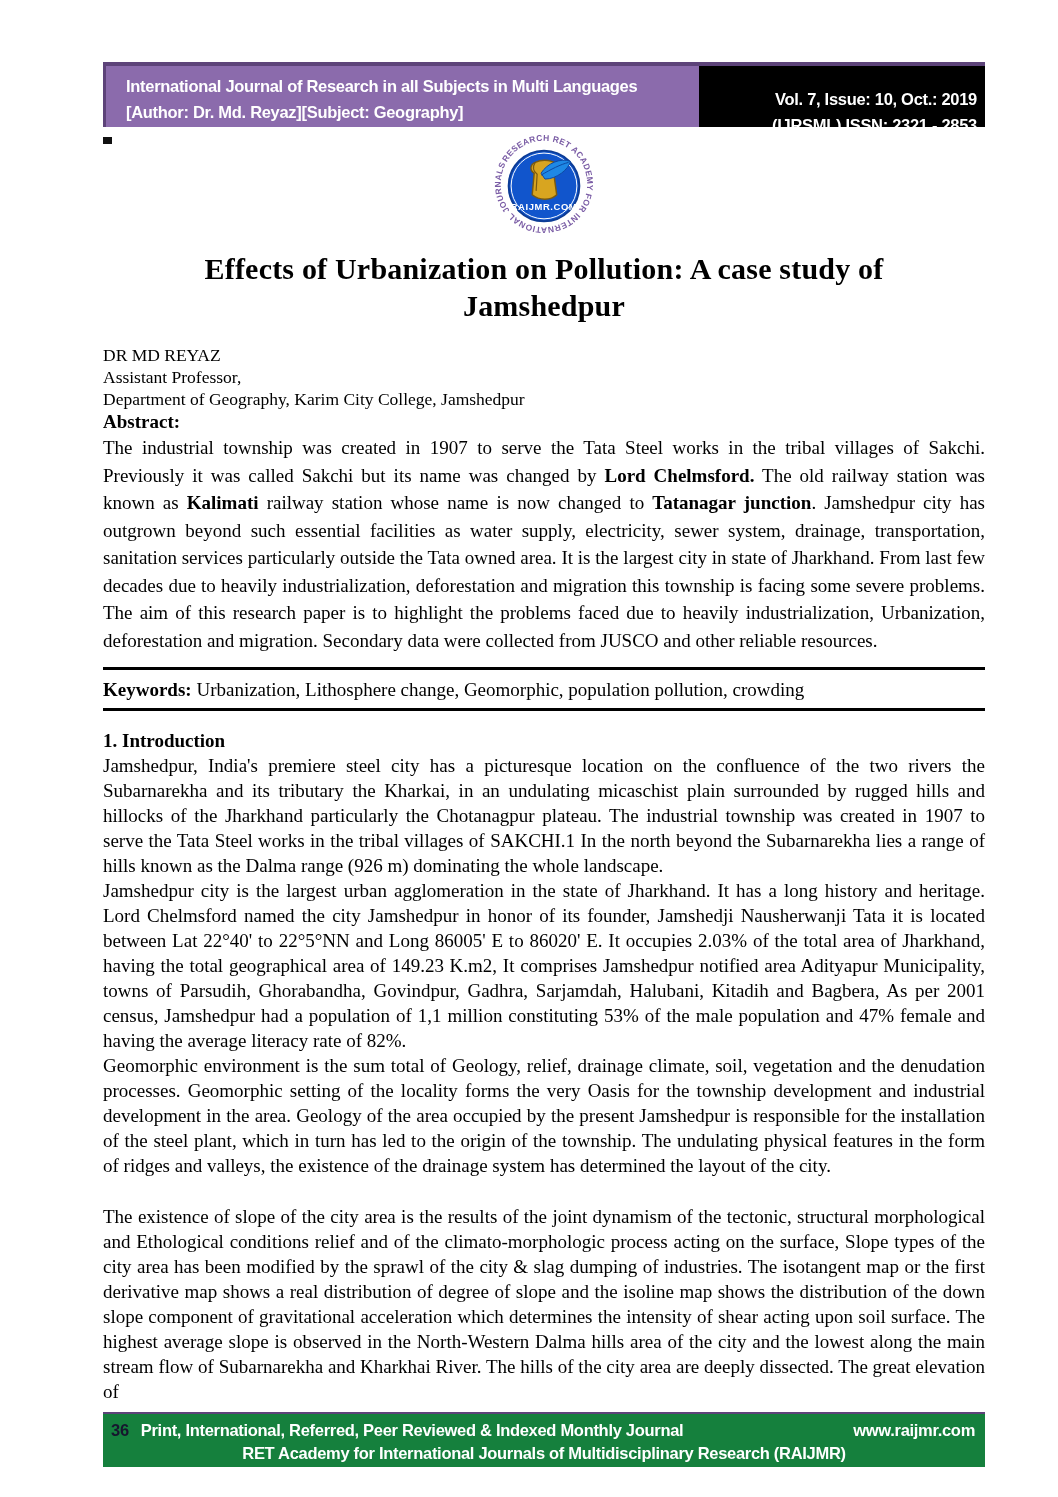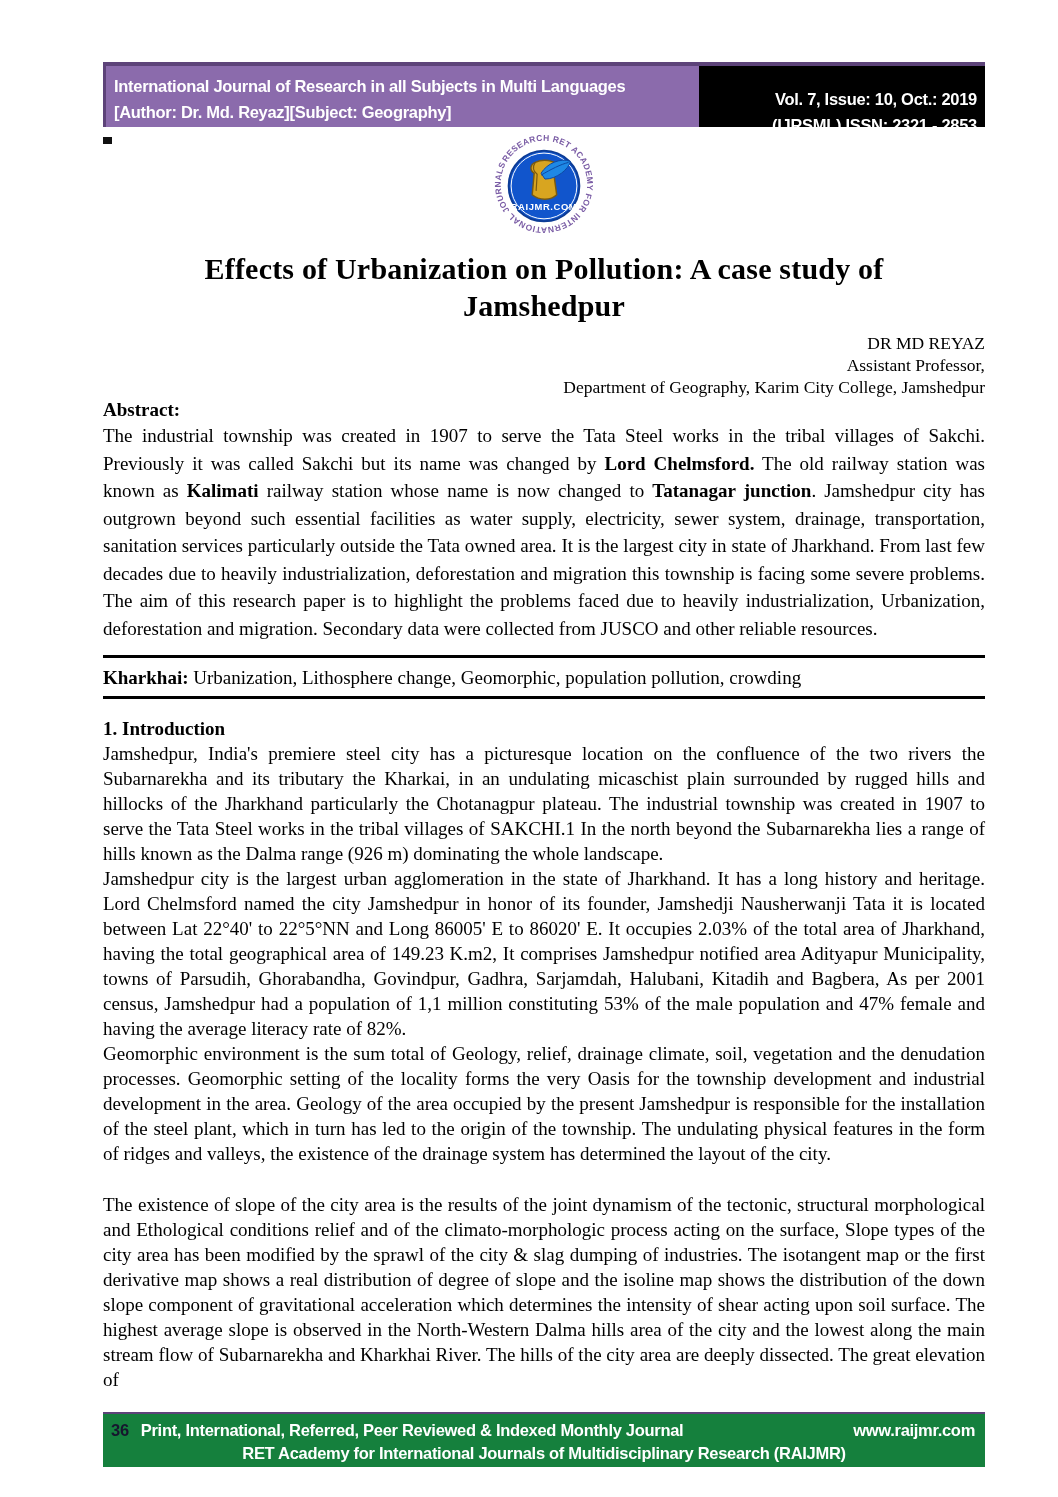--- a/index.html
+++ b/index.html
@@ -16,21 +16,21 @@
   
   .banner {
     display: flex; height: 65px;
     border-top: 4px solid #5d4379;
     border-left: 3px solid #5d4379;
     font-family: "Liberation Sans", sans-serif;
     font-weight: bold; color: #ffffff; font-size: 16.5px;
   }
   .banner-left {
     flex: 1; background: #8b6bac;
-    padding: 7px 0 0 8px; line-height: 26px;
+    padding: 7px 0 0 20px; line-height: 26px;
     letter-spacing: -0.3px;
   }
   .banner-right {
     width: 286px; background: #000000;
     text-align: right; padding: 20px 8px 0 0; line-height: 26px;
     letter-spacing: -0.3px;
   }
 
   .stray-mark {
     position: absolute; left: 103px; top: 137px;
@@ -44,21 +44,21 @@
                font-size: 8.6px; letter-spacing: 0.4px; fill: #7a5ca5; }
   .logo-center-text { font-family: "Liberation Sans", sans-serif; font-weight: bold;
                font-size: 9.6px; letter-spacing: 0.6px; fill: #ffffff; }
 
   
   .paper-title {
     margin-top: 12px; text-align: center;
     font-size: 30px; font-weight: bold; line-height: 37px;
     letter-spacing: 0.2px;
   }
-  .author-block { margin-top: 8px; text-align: right; font-size: 17.5px; line-height: 22px; }
+  .author-block { margin-top: 20px; text-align: left; font-size: 17.5px; line-height: 22px; }
 
   
   .abstract-heading { margin-top: 0; font-size: 19px; font-weight: bold; line-height: 24px; }
   .abstract-text { font-size: 19px; line-height: 27.5px; text-align: justify; }
 
   
   .rule { border: 0; border-top: 3px solid #000000; margin-top: 13px; }
   .keywords-line { padding: 9px 0 7px 0; font-size: 19px; }
   .keywords-line b { font-weight: bold; }
   .rule2 { border: 0; border-top: 3px solid #000000; }
@@ -123,21 +123,21 @@
   <div class="author-block">
     <div>DR MD REYAZ</div>
     <div>Assistant Professor,</div>
     <div>Department of Geography, Karim City College, Jamshedpur</div>
   </div>
 
   <div class="abstract-heading">Abstract:</div>
   <div class="abstract-text"><span>The industrial township was created in 1907 to serve the Tata Steel works in the tribal villages of Sakchi. Previously it was called Sakchi but its name was changed by </span><b>Lord Chelmsford.</b><span> The old railway station was known as </span><b>Kalimati</b><span> railway station whose name is now changed to </span><b>Tatanagar junction</b><span>. Jamshedpur city has outgrown beyond such essential facilities as water supply, electricity, sewer system, drainage, transportation, sanitation services particularly outside the Tata owned area. It is the largest city in state of Jharkhand. From last few decades due to heavily industrialization, deforestation and migration this township is facing some severe problems. The aim of this research paper is to highlight the problems faced due to heavily industrialization, Urbanization, deforestation and migration. Secondary data were collected from JUSCO and other reliable resources.</span></div>
 
   <hr class="rule">
-  <div class="keywords-line"><b>Kharkhai:</b><span> Urbanization, Lithosphere change, Geomorphic, population pollution, crowding</span></div>
+  <div class="keywords-line"><b>Keywords:</b><span> Urbanization, Lithosphere change, Geomorphic, population pollution, crowding</span></div>
   <hr class="rule2">
 
   <div class="section-heading">1. Introduction</div>
   <div>
       <p class="body-par">Jamshedpur, India's premiere steel city has a picturesque location on the confluence of the two rivers the Subarnarekha and its tributary the Kharkai, in an undulating micaschist plain surrounded by rugged hills and hillocks of the Jharkhand particularly the Chotanagpur plateau. The industrial township was created in 1907 to serve the Tata Steel works in the tribal villages of SAKCHI.1 In the north beyond the Subarnarekha lies a range of hills known as the Dalma range (926 m) dominating the whole landscape.</p>
       <p class="body-par">Jamshedpur city is the largest urban agglomeration in the state of Jharkhand. It has a long history and heritage. Lord Chelmsford named the city Jamshedpur in honor of its founder, Jamshedji Nausherwanji Tata it is located between Lat 22°40' to 22°5°NN and Long 86005' E to 86020' E. It occupies 2.03% of the total area of Jharkhand, having the total geographical area of 149.23 K.m2, It comprises Jamshedpur notified area Adityapur Municipality, towns of Parsudih, Ghorabandha, Govindpur, Gadhra, Sarjamdah, Halubani, Kitadih and Bagbera, As per 2001 census, Jamshedpur had a population of 1,1 million constituting 53% of the male population and 47% female and having the average literacy rate of 82%.</p>
       <p class="body-par">Geomorphic environment is the sum total of Geology, relief, drainage climate, soil, vegetation and the denudation processes. Geomorphic setting of the locality forms the very Oasis for the township development and industrial development in the area. Geology of the area occupied by the present Jamshedpur is responsible for the installation of the steel plant, which in turn has led to the origin of the township. The undulating physical features in the form of ridges and valleys, the existence of the drainage system has determined the layout of the city.</p>
       <p class="body-par">The existence of slope of the city area is the results of the joint dynamism of the tectonic, structural morphological and Ethological conditions relief and of the climato-morphologic process acting on the surface, Slope types of the city area has been modified by the sprawl of the city &amp; slag dumping of industries. The isotangent map or the first derivative map shows a real distribution of degree of slope and the isoline map shows the distribution of the down slope component of gravitational acceleration which determines the intensity of shear acting upon soil surface. The highest average slope is observed in the North-Western Dalma hills area of the city and the lowest along the main stream flow of Subarnarekha and Kharkhai River. The hills of the city area are deeply dissected. The great elevation of</p>
     </div>
 

